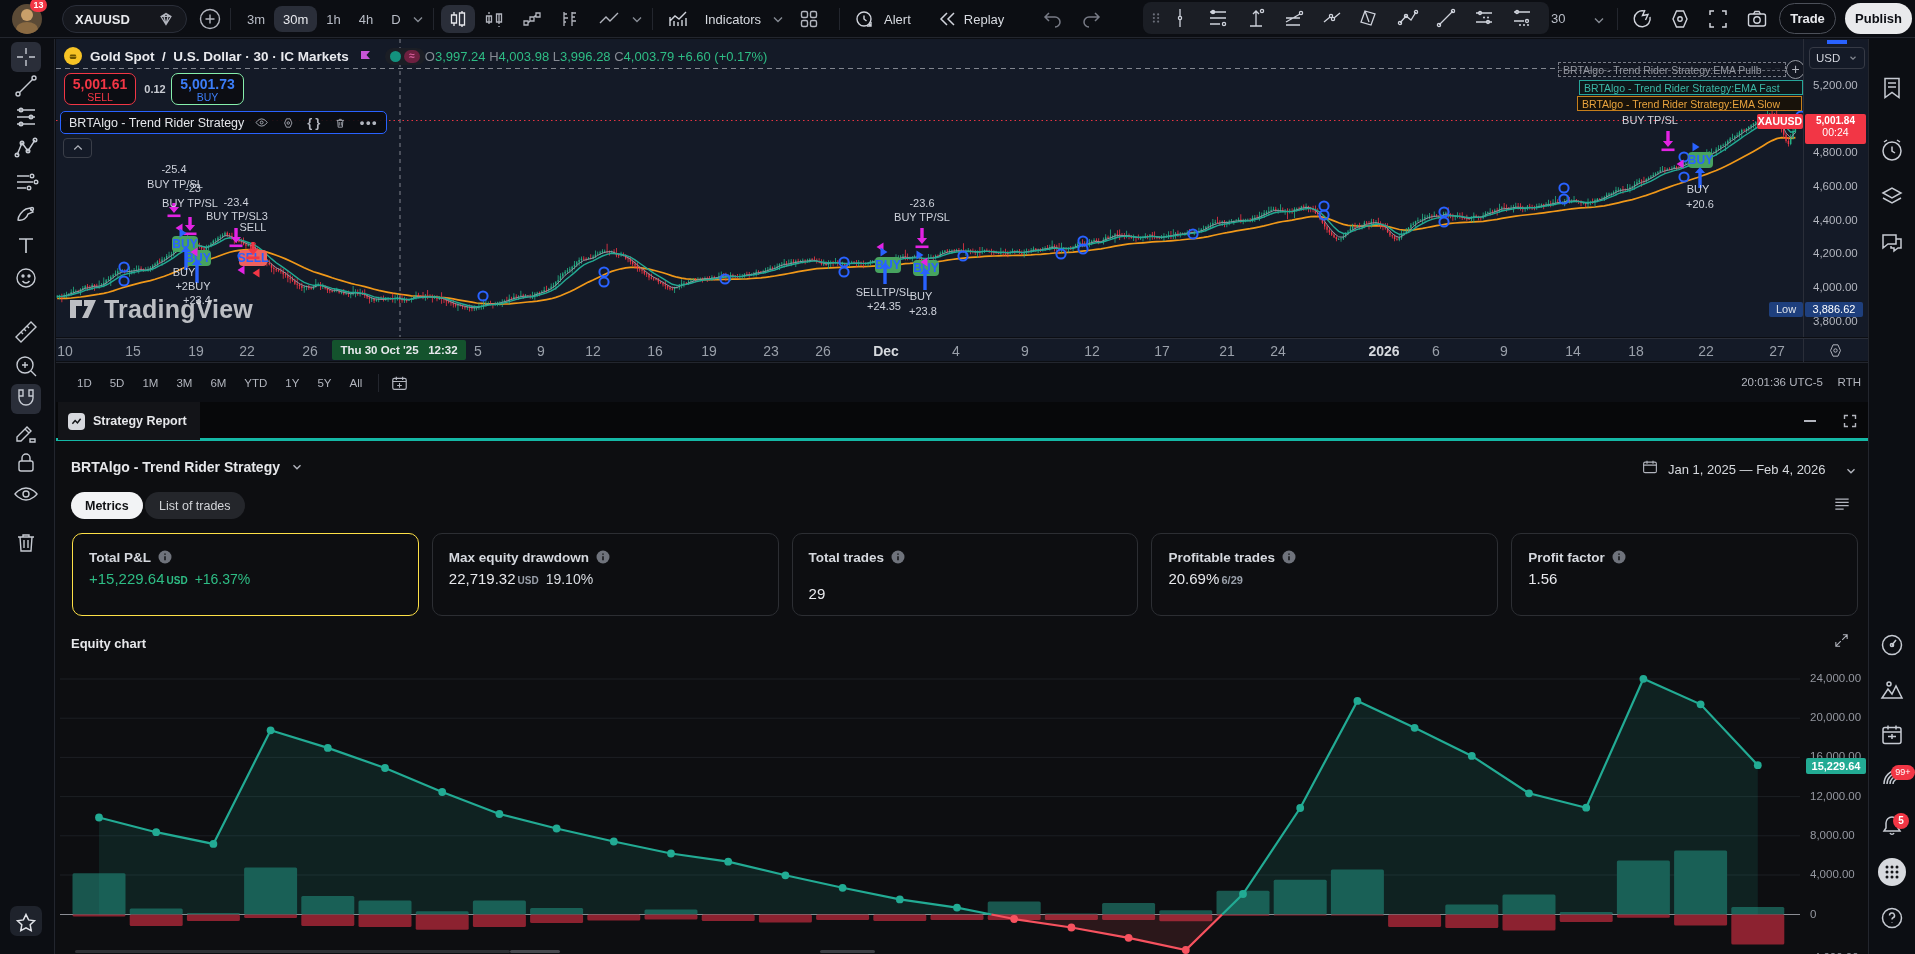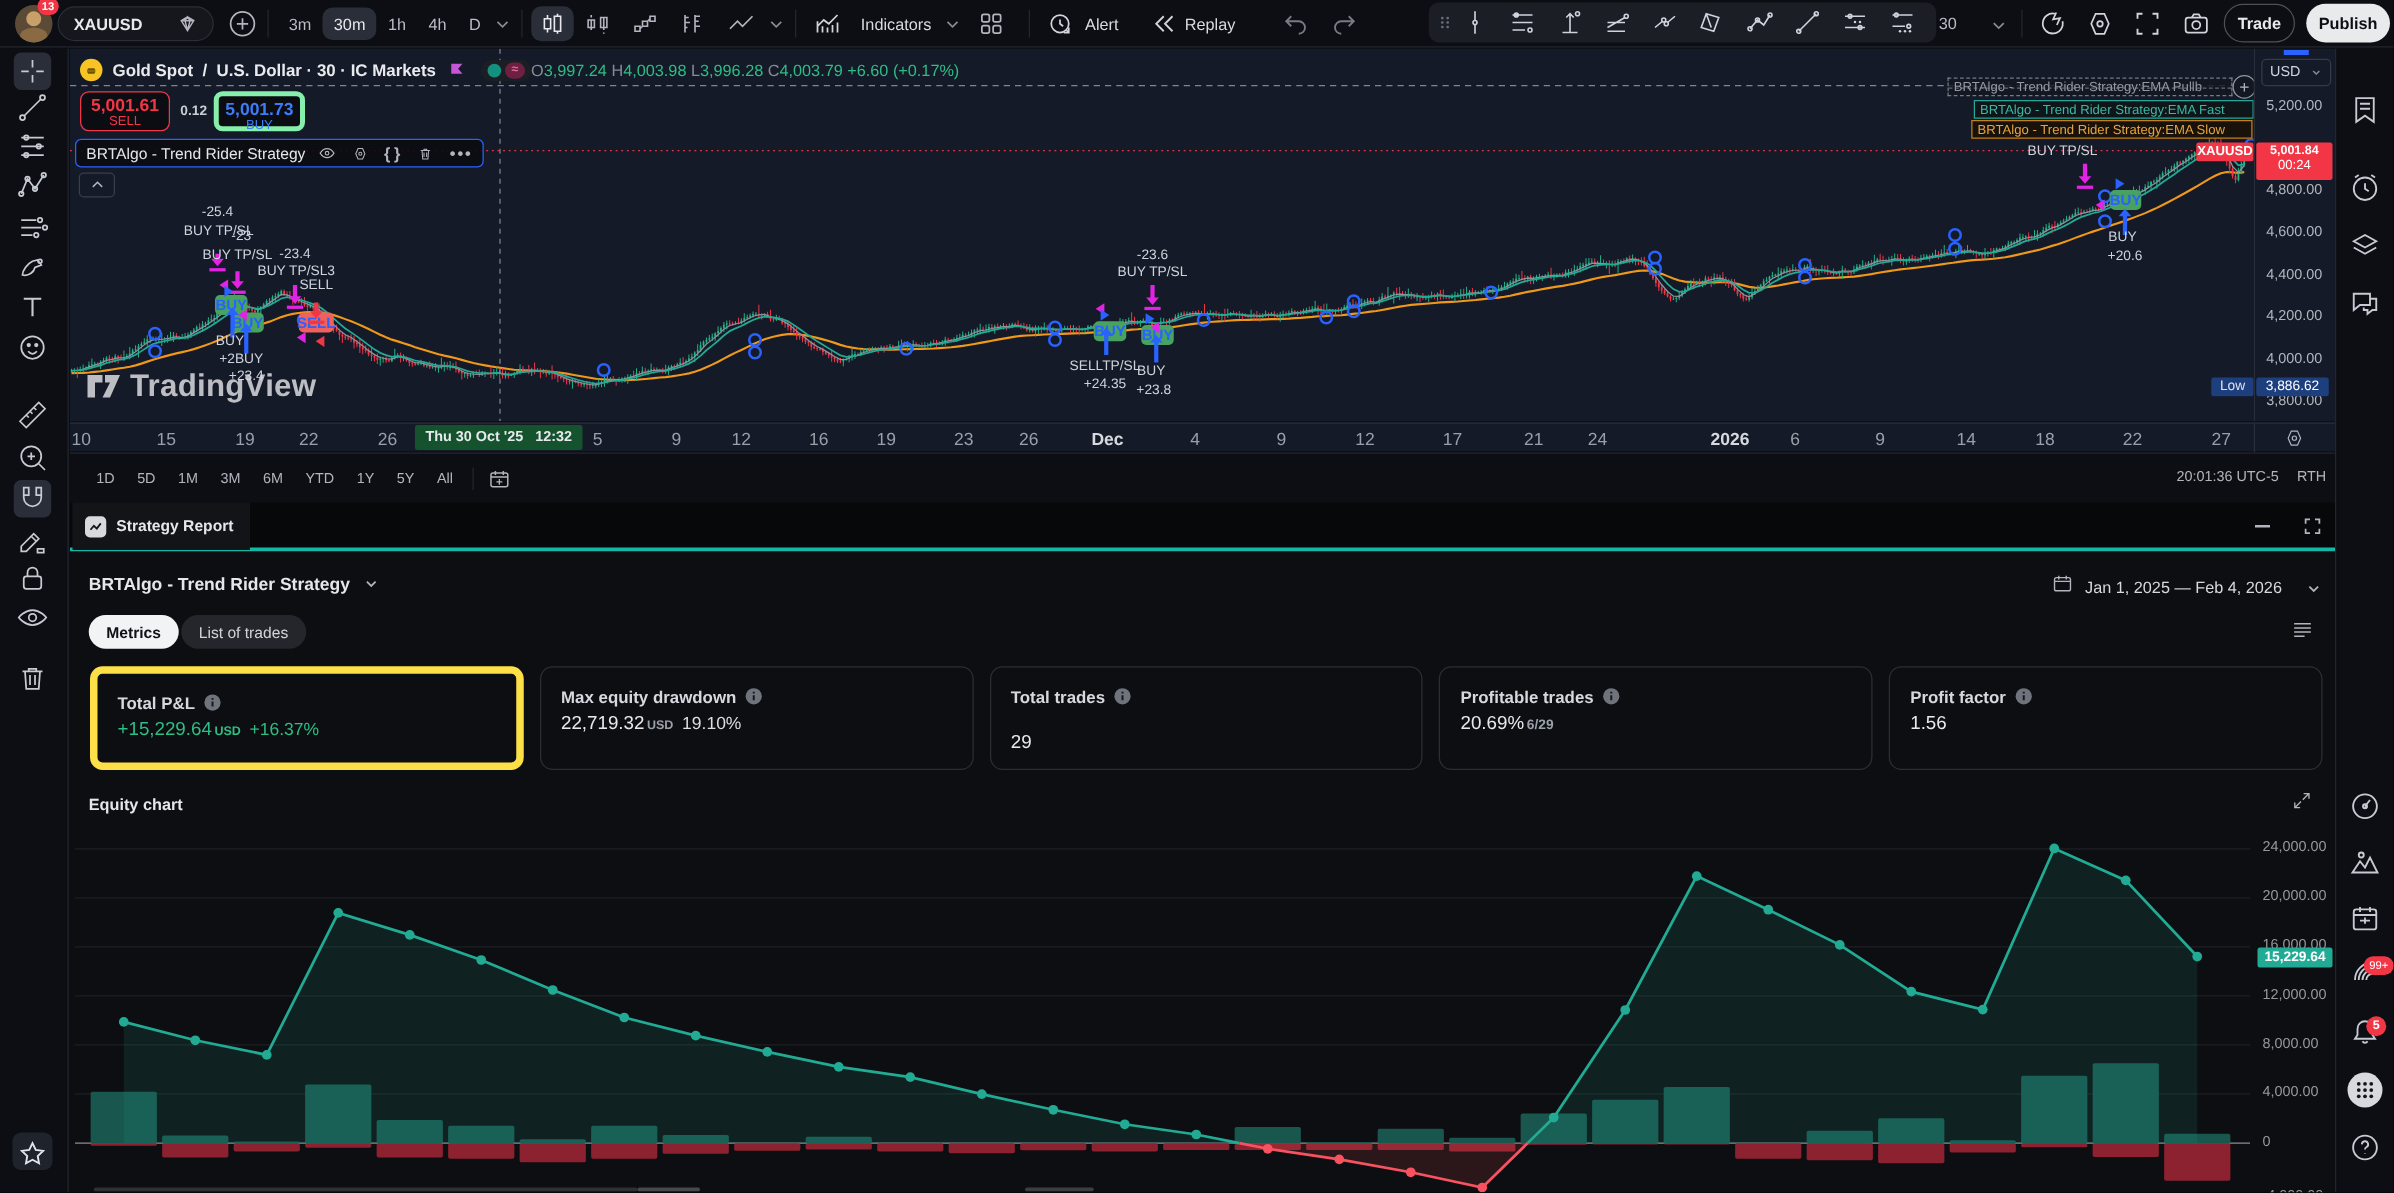--- a/index.html
+++ b/index.html
@@ -20,21 +20,21 @@
 .sep{width:1px;height:22px;background:#23262e;margin:0 7px}
 .tbtxt{font-size:13px;color:#b9bdc7;padding:0 9px;font-weight:500}
 .row{display:flex;align-items:center;height:38px}
 svg{display:inline-block;vertical-align:middle}
 .icon{flex:0 0 auto}
 </style></head><body>
 <div id="root">
 
 <div id="topbar">
       <div class="row" style="padding-left:10px">
- <div style="position:relative;width:34px;height:34px;margin-right:2px">
+ <div style="position:relative;width:34px;height:34px;margin-right:18px">
    <div style="position:absolute;left:2px;top:2px;width:30px;height:30px;border-radius:50%;background:#5b4a36;overflow:hidden">
      <div style="position:absolute;left:9px;top:5px;width:12px;height:12px;border-radius:50%;background:#c9a06a"></div>
      <div style="position:absolute;left:4px;top:18px;width:22px;height:14px;border-radius:50%;background:#8a6a42"></div>
    </div>
    <div style="position:absolute;left:20px;top:-4px;min-width:17px;height:14px;border-radius:8px;background:#f23645;color:#fff;font-size:9px;font-weight:700;text-align:center;line-height:14px;padding:0 3px">13</div>
  </div>
  <div style="width:125px;height:28px;background:#15171d;border:1px solid #2a2e39;border-radius:15px;display:flex;align-items:center;padding:0 12px;justify-content:space-between">
    <span style="color:#e8e9ed;font-weight:700;font-size:13px">XAUUSD</span>
    <svg width="16" height="16" viewBox="0 0 16 16" fill="none" stroke="#b2b5be" stroke-width="1.2">
             <path d="M3 5.5 L8 2.5 L13 5.5 L8 13.5 Z M3 5.5 H13 M8 2.5 L6 5.5 L8 13.5 L10 5.5 Z"></path>
@@ -440,21 +440,21 @@
     <div style="width:16px;height:13px;border-radius:7px;background:#6d2040;color:#e365a6;font-size:10px;font-weight:700;text-align:center;line-height:12px">≈</div>
   </div>
   <span style="margin-left:0;font-size:13px;color:#868b94">O<span style="color:#2ebd85">3,997.24 </span> H<span style="color:#2ebd85">4,003.98 </span> L<span style="color:#2ebd85">3,996.28 </span> C<span style="color:#2ebd85">4,003.79 </span><span style="color:#2ebd85">+6.60 (+0.17%)</span></span>
 </div>
 
 <div style="position:absolute;left:8px;top:34px;width:72px;height:32px;border:1px solid #f23645;border-radius:7px;background:rgba(10,12,17,.85);text-align:center">
   <div style="color:#f23645;font-size:14px;font-weight:700;margin-top:2px">5,001.61</div>
   <div style="color:#f23645;font-size:10.5px;margin-top:-1px">SELL</div>
 </div>
 <div style="position:absolute;left:80px;top:44px;width:38px;text-align:center;color:#c9ccd3;font-size:11px;font-weight:700">0.12</div>
-<div style="position:absolute;left:115px;top:34px;width:73px;height:32px;border:4px solid #86efac;border-radius:7px;background:rgba(10,12,17,.85);text-align:center">
+<div style="position:absolute;left:115px;top:34px;width:73px;height:32px;border:1px solid #86efac;border-radius:7px;background:rgba(10,12,17,.85);text-align:center">
   <div style="color:#3c7df7;font-size:14px;font-weight:700;margin-top:2px">5,001.73</div>
   <div style="color:#3c7df7;font-size:10.5px;margin-top:-1px">BUY</div>
 </div>
 
 <div style="position:absolute;left:4px;top:72px;width:327px;height:23px;border:1px solid #2962ff;border-radius:5px;background:rgba(10,12,17,.9);display:flex;align-items:center;padding:0 8px">
   <span style="color:#e4e6ea;font-size:12.5px;white-space:nowrap">BRTAlgo - Trend Rider Strategy</span>
   <svg width="17" height="17" viewBox="0 0 24 24" fill="none" stroke="#b2b5be" stroke-width="1.6" style="margin-left:11px">
           <path d="M2 12s4-6.5 10-6.5S22 12 22 12s-4 6.5-10 6.5S2 12 2 12Z"></path>
           <circle cx="12" cy="12" r="2.6"></circle>
         </svg>
@@ -588,21 +588,21 @@
       </svg>
  <div style="position:absolute;left:1612px;top:60px;color:#d6d9de;font-size:13px">Jan 1, 2025 — Feb 4, 2026</div>
  <svg style="position:absolute;left:1788px;top:62px" width="14" height="14" viewBox="0 0 16 16" fill="none" stroke="#b2b5be" stroke-width="1.6">
         <path d="M4 6l4 4 4-4"></path>
       </svg>
  <div style="position:absolute;left:15px;top:90px;height:27px;background:#f2f3f5;border-radius:14px;display:flex;align-items:center;padding:0 14px;color:#101114;font-size:12.5px;font-weight:600">Metrics</div>
  <div style="position:absolute;left:89px;top:90px;height:27px;background:#24262b;border-radius:14px;display:flex;align-items:center;padding:0 14px;color:#d2d4d8;font-size:12.5px">List of trades</div>
  <svg style="position:absolute;left:1776px;top:92px" width="20" height="20" viewBox="0 0 24 24" fill="none" stroke="#b2b5be" stroke-width="1.5">
         <path d="M4 6h16M4 10h16M4 14h16M4 18h10"></path>
       </svg>
- <div style="position:absolute;left:16.0px;top:131px;width:346.8px;height:83px;border:6px solid #fde047;border-radius:10px;padding:16px 16px 0">
+ <div style="position:absolute;left:16.0px;top:131px;width:346.8px;height:83px;border:1px solid #fde047;border-radius:10px;padding:16px 16px 0">
         <div style="color:#d5d8de;font-size:13.5px;font-weight:700">Total P&amp;L<svg width="14" height="14" viewBox="0 0 14 14" style="margin-left:7px;vertical-align:-2px">
             <circle cx="7" cy="7" r="6.5" fill="#6f737c"></circle>
             <path d="M7 6.2v4M7 3.4v1.4" stroke="#17181c" stroke-width="1.6"></path>
           </svg></div>
         <div style="margin-top:5px"><span style="color:#2ebd85;font-size:15px;font-weight:500">+15,229.64</span><span style="color:#2ebd85;font-size:10px;font-weight:600"> USD</span><span style="color:#2ebd85;font-size:14px"> +16.37%</span></div>
       </div>
       <div style="position:absolute;left:375.8px;top:131px;width:346.8px;height:83px;border:1px solid #2c2e33;border-radius:10px;padding:16px 16px 0">
         <div style="color:#d5d8de;font-size:13.5px;font-weight:700">Max equity drawdown<svg width="14" height="14" viewBox="0 0 14 14" style="margin-left:7px;vertical-align:-2px">
             <circle cx="7" cy="7" r="6.5" fill="#6f737c"></circle>
             <path d="M7 6.2v4M7 3.4v1.4" stroke="#17181c" stroke-width="1.6"></path>

